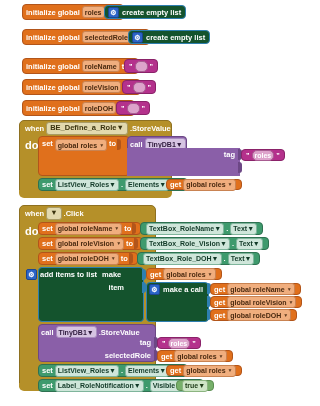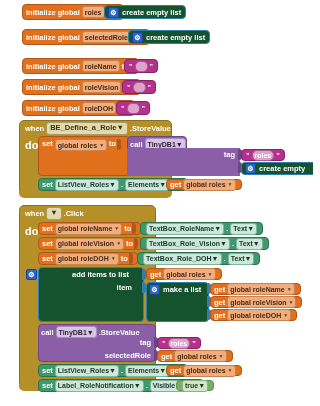--- a/index.html
+++ b/index.html
@@ -212,24 +212,20 @@
   <span class="socket" style="position:absolute;left:237px;top:162px;background:#6C4785;"></span>
 
   <div class="blk body c-text" style="left:241px;top:149px;height:12px;padding:0 3px;display:flex;align-items:center;">
     <span class="quote">”</span>
     <span class="fld-t" style="padding:0 2px;">
       <span style="font-size:7px;color:#ffffff;">roles</span>
     </span>
     <span class="quote">”</span>
   </div>
 
-  <div class="blk body c-list" style="left:241px;top:162px;width:80px;height:13px;padding:0 3px;display:flex;align-items:center;">
-    <span class="gear"></span>
-    <span class="lbl">create empty</span>
-  </div>
 
   <div class="blk body c-comp" style="left:38px;top:178px;height:13px;padding:0 3px;display:flex;align-items:center;">
     <span class="lbl">set</span>
     <span class="fld-g">
       <span>ListView_Roles</span>
       <span class="dd">▼</span>
     </span>
     <span class="lbl">.</span>
     <span class="fld-g">
       <span>Elements</span>
@@ -315,43 +311,43 @@
       <span class="dd">▼</span>
     </span>
     <span class="lbl">.</span>
     <span class="fld-g">
       <span>Text</span>
       <span class="dd">▼</span>
     </span>
   </div>
 
   <div class="blk body c-list" style="left:38px;top:267px;width:106px;height:55px;"></div>
-  <div class="blk" style="left:26px;top:269px;display:flex;align-items:center;gap:32px;">
+  <div class="blk" style="left:26px;top:269px;display:flex;align-items:center;">
     <span class="gear"></span>
     <span class="lbl">add items to list</span>
     <span class="lbl" style="margin-left:5px;">make</span>
   </div>
   <span class="socket" style="position:absolute;left:141px;top:269px;background:#2E7FB0;"></span>
-  <div class="blk" style="left:32px;top:283px;width:100px;text-align:right;color:#fff;">
+  <div class="blk" style="left:24px;top:283px;width:100px;text-align:right;color:#fff;">
     <span>item</span>
   </div>
   <span class="socket" style="position:absolute;left:141px;top:282px;background:#2E7FB0;"></span>
 
   <div class="blk body c-var" style="left:146px;top:268px;height:12px;padding:0 3px;display:flex;align-items:center;">
     <span class="lbl">get</span>
     <span class="fld">
       <span>global roles</span>
       <span class="dd">▼</span>
     </span>
   </div>
 
   <div class="blk body c-list" style="left:146px;top:282px;width:63px;height:40px;"></div>
   <div class="blk" style="left:149px;top:284px;display:flex;align-items:center;">
     <span class="gear"></span>
-    <span class="lbl">make a list</span>
+    <span class="lbl">make a call</span>
   </div>
   <span class="socket" style="position:absolute;left:206px;top:283px;background:#2E7FB0;"></span>
   <span class="socket" style="position:absolute;left:206px;top:296px;background:#2E7FB0;"></span>
   <span class="socket" style="position:absolute;left:206px;top:309px;background:#2E7FB0;"></span>
 
   <div class="blk body c-var" style="left:210px;top:283px;height:12px;padding:0 3px;display:flex;align-items:center;">
     <span class="lbl">get</span>
     <span class="fld">
       <span>global roleName</span>
       <span class="dd">▼</span>

